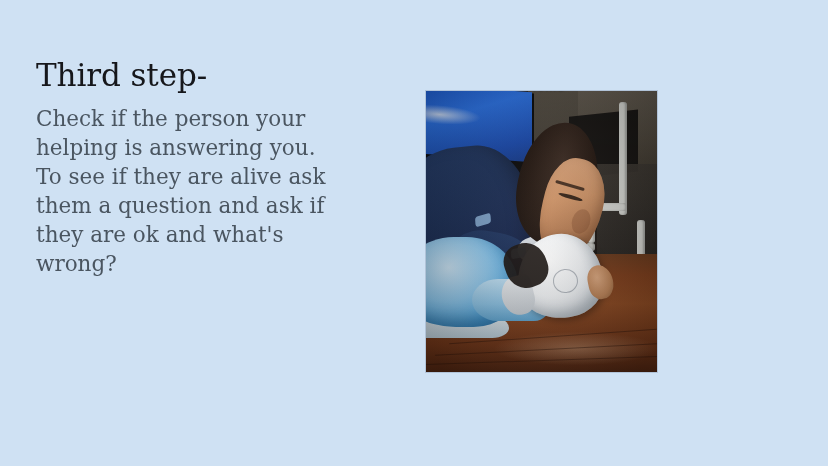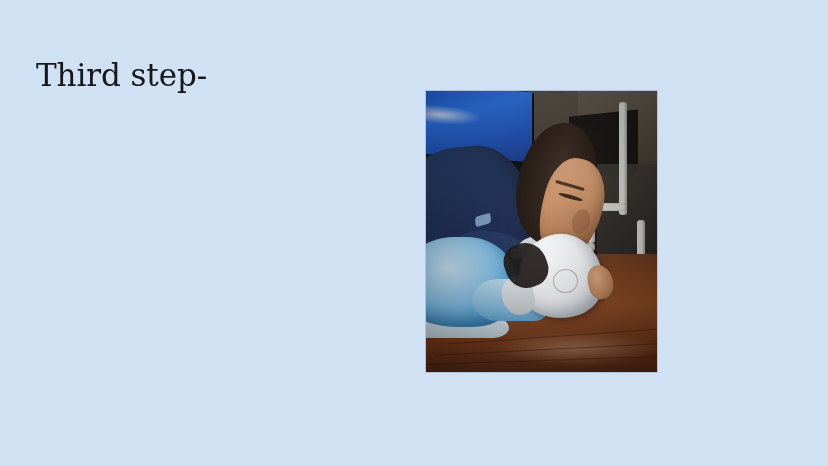--- a/index.html
+++ b/index.html
@@ -366,20 +366,21 @@
     pointer-events: none;
   }
 </style>
 </head>
 <body>
 
 <div id="slide">
 
   <div id="text-block">
     <h1 id="slide-title">Third step-</h1>
+    <p id="slide-body">Check if the person your helping is answering you. To see if they are alive ask them a question and ask if they are ok and what's wrong?</p>
   </div>
 
   <div id="photo-frame">
     <div id="photo">
 
       <div class="bg-room"></div>
       <div class="bg-panel-a"></div>
       <div class="bg-panel-b"></div>
       <div class="bg-dark-block"></div>
       <div class="bg-cabinet"></div>

